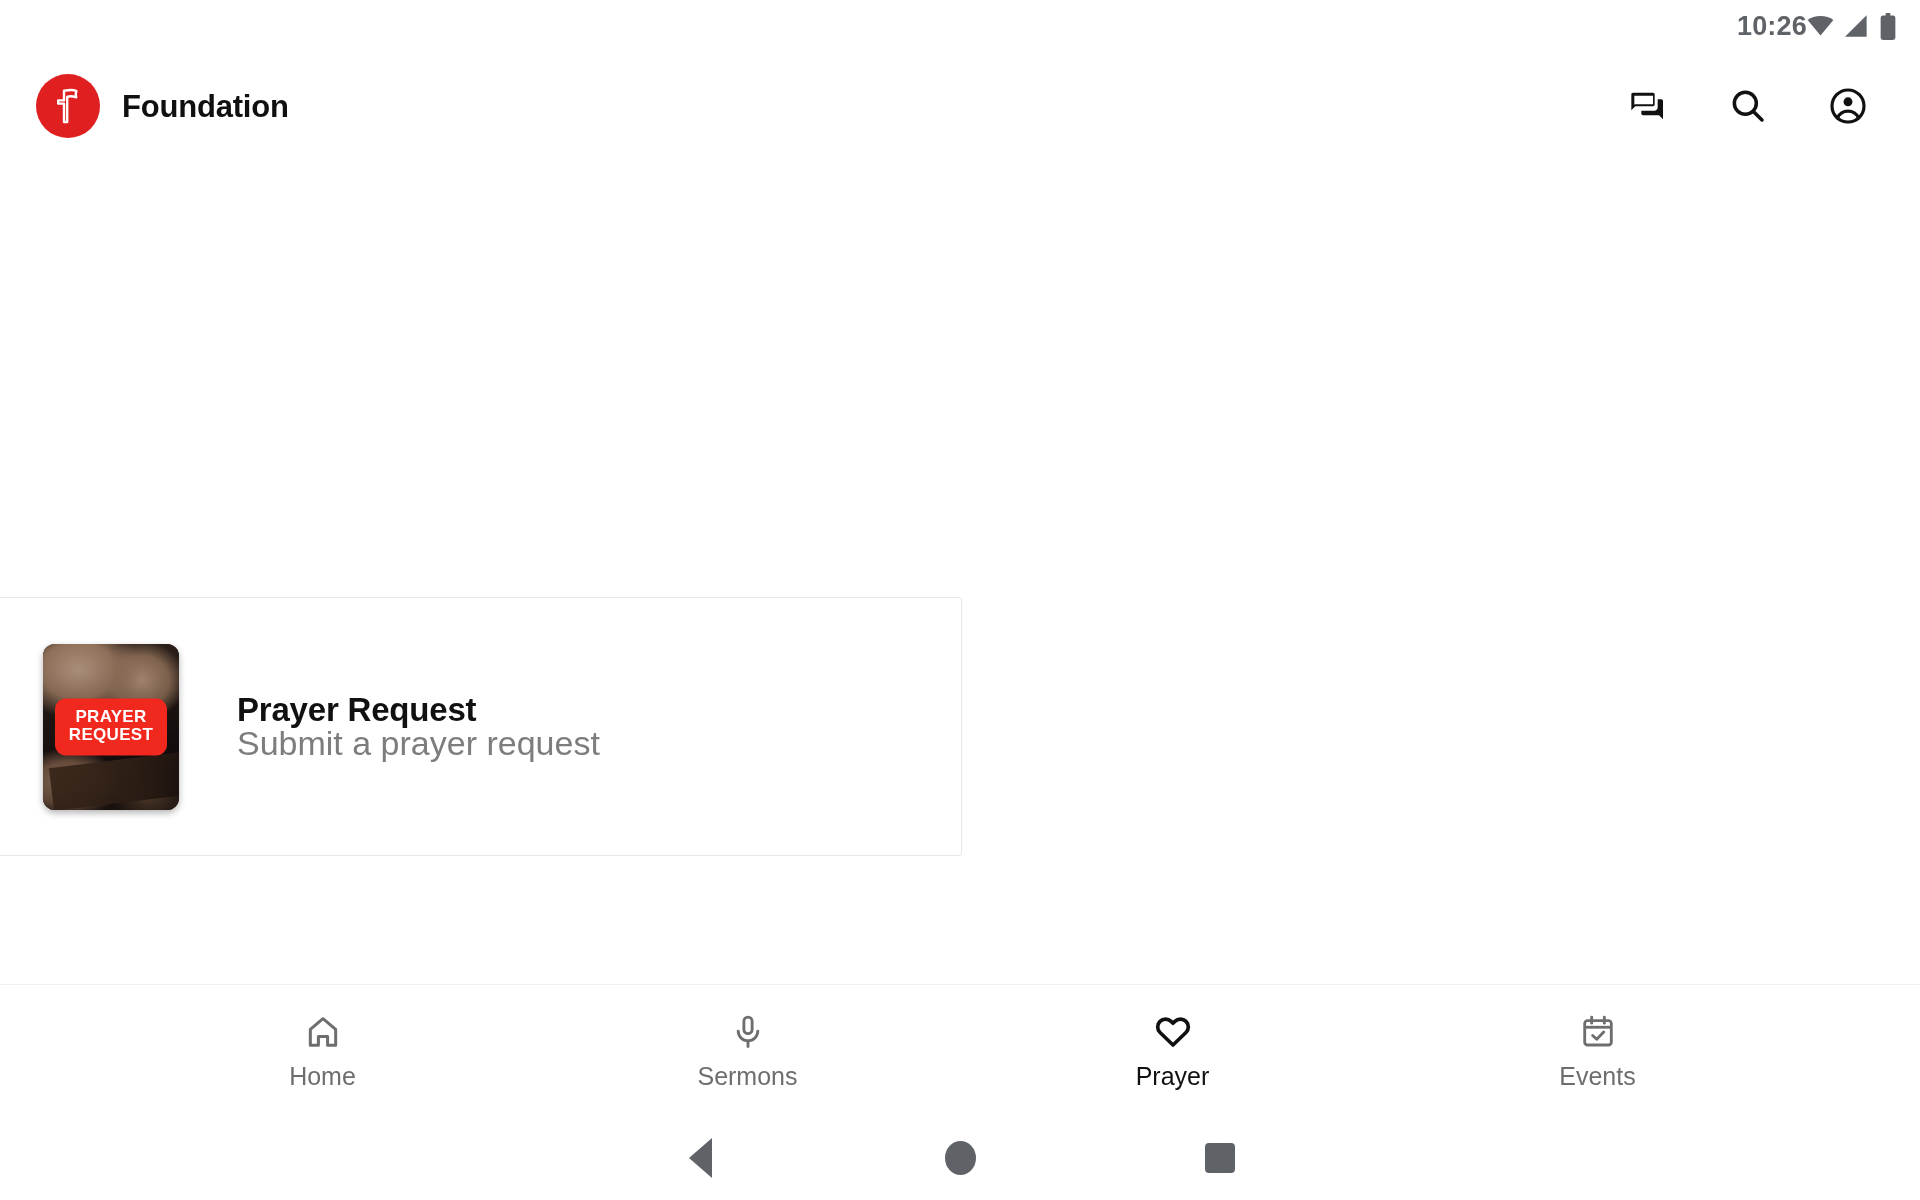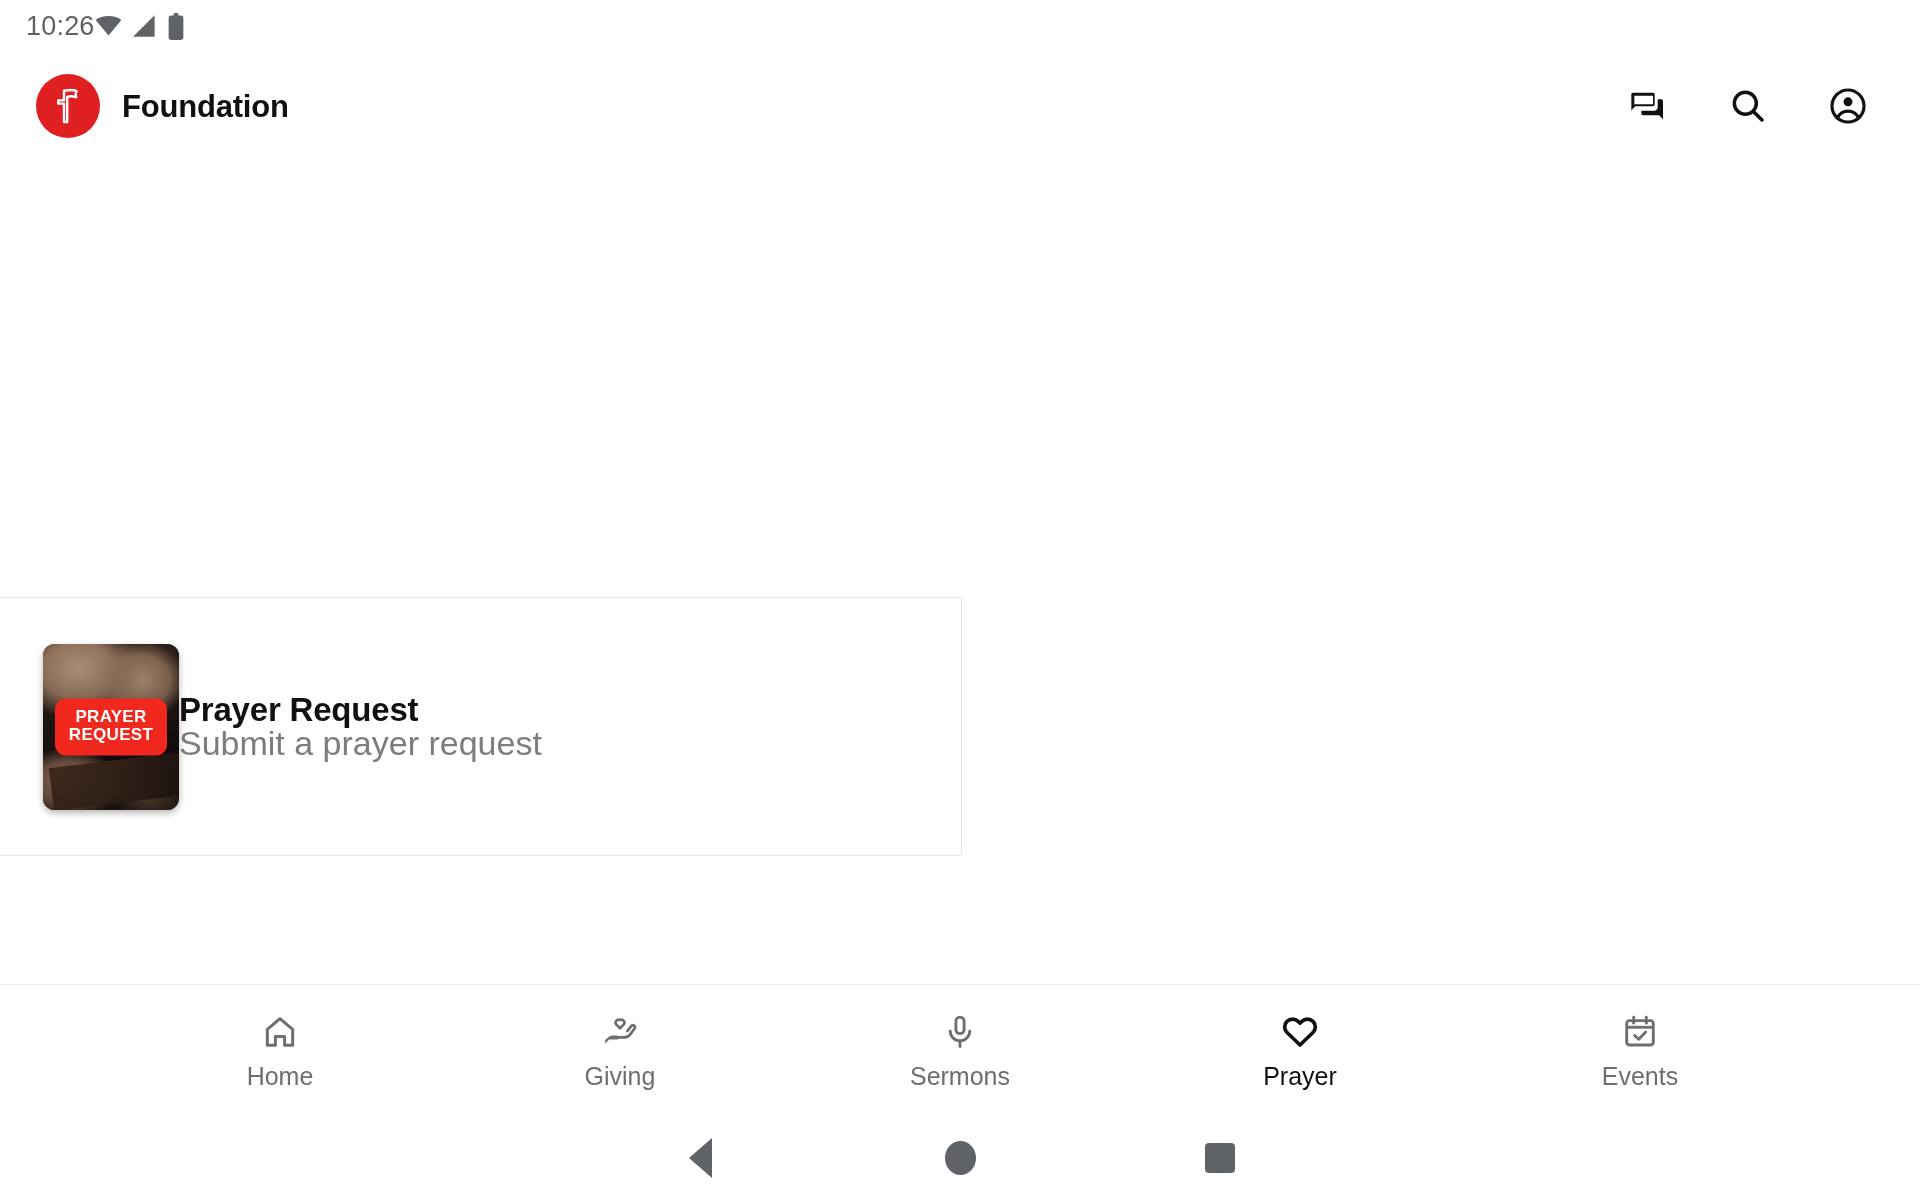--- a/index.html
+++ b/index.html
@@ -21,23 +21,24 @@
     display: flex;
     flex-direction: column;
   }
 
   
   .status-bar {
     height: 52px;
     flex: 0 0 52px;
     display: flex;
     align-items: center;
-    justify-content: flex-start;
+    justify-content: flex-end;
     padding: 0 24px 0 26px;
     background: #ffffff;
+    font-weight: bold;
   }
   .status-clock {
     font-size: 27px;
     color: #5f6368;
     letter-spacing: 0.2px;
     line-height: 1;
   }
   .status-icons {
     display: flex;
     align-items: center;
@@ -171,20 +172,21 @@
   .thumb-badge-line {
     display: block;
     color: #ffffff;
     font-weight: bold;
     font-size: 17px;
     line-height: 1.06;
     letter-spacing: 0.3px;
   }
 
   .card-text {
+    margin-left: 58px;
     display: flex;
     flex-direction: column;
   }
   .card-title {
     font-size: 33px;
     font-weight: bold;
     color: #111111;
     letter-spacing: -0.2px;
     line-height: 1;
   }
@@ -369,31 +371,20 @@
 
     <button class="nav-item">
       <span class="nav-icon">
         <svg width="38" height="38" viewBox="0 0 24 24" fill="none" stroke="#6e6e6e" stroke-width="1.9" stroke-linejoin="round">
           <path d="M4 10.4 12 3.6l8 6.8V20.4h-5.1v-5.6H9.1v5.6H4V10.4z"></path>
         </svg>
       </span>
       <span class="nav-label">Home</span>
     </button>
 
-    <button class="nav-item">
-      <span class="nav-icon">
-        <svg width="38" height="38" viewBox="0 0 24 24">
-          <path d="M12 9.6 9.6 7.2a1.9 1.9 0 0 1 2.4-2.8 1.9 1.9 0 0 1 2.4 2.8L12 9.6z" fill="none" stroke="#6e6e6e" stroke-width="1.7" stroke-linejoin="round"></path>
-          <path d="M2.6 19.2 5.2 16.8h4.6c.8 0 1.4-.6 1.4-1.3s-.6-1.3-1.4-1.3H7.6
-                   c-1.2 0-2.2.4-3 1.1L2.6 17v2.2z" fill="#6e6e6e"></path>
-          <path d="M11.2 15.4h3.6c1.6 0 3-.8 3.9-2.1l2.6-3.6a1.3 1.3 0 0 0-2.1-1.5l-2.6 3.2" fill="none" stroke="#6e6e6e" stroke-width="1.7" stroke-linecap="round"></path>
-        </svg>
-      </span>
-      <span class="nav-label">Giving</span>
-    </button>
 
     <button class="nav-item">
       <span class="nav-icon">
         <svg width="38" height="38" viewBox="0 0 24 24" fill="none" stroke="#6e6e6e" stroke-width="1.8" stroke-linecap="round">
           <rect x="9.4" y="2.6" width="5.2" height="10.4" rx="2.6"></rect>
           <path d="M5.8 11.4a6.2 6.2 0 0 0 12.4 0"></path>
           <line x1="12" y1="17.6" x2="12" y2="21.2"></line>
         </svg>
       </span>
       <span class="nav-label">Sermons</span>

